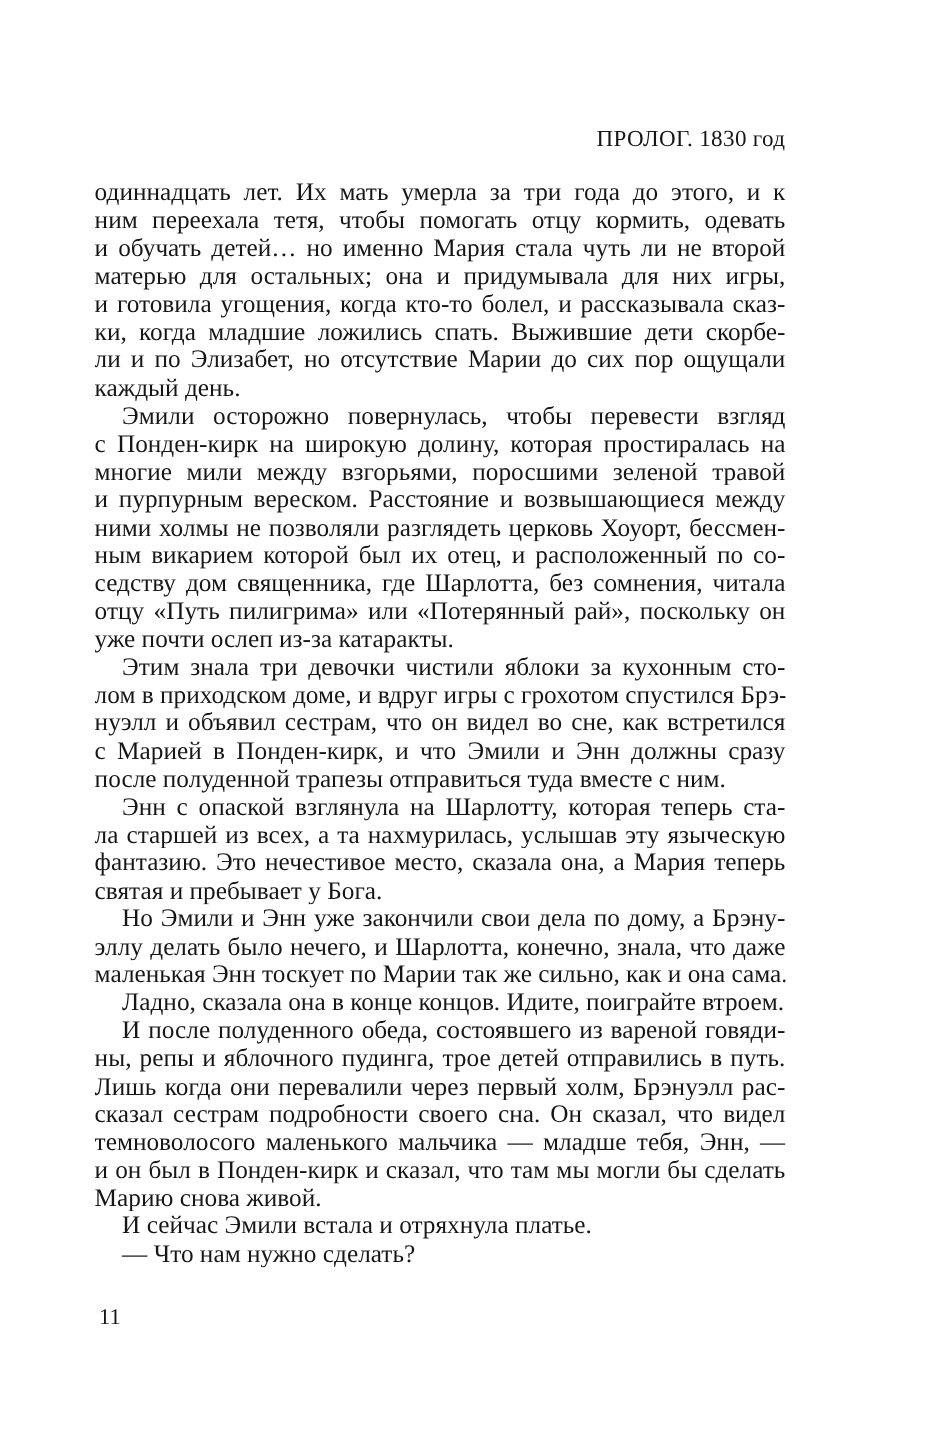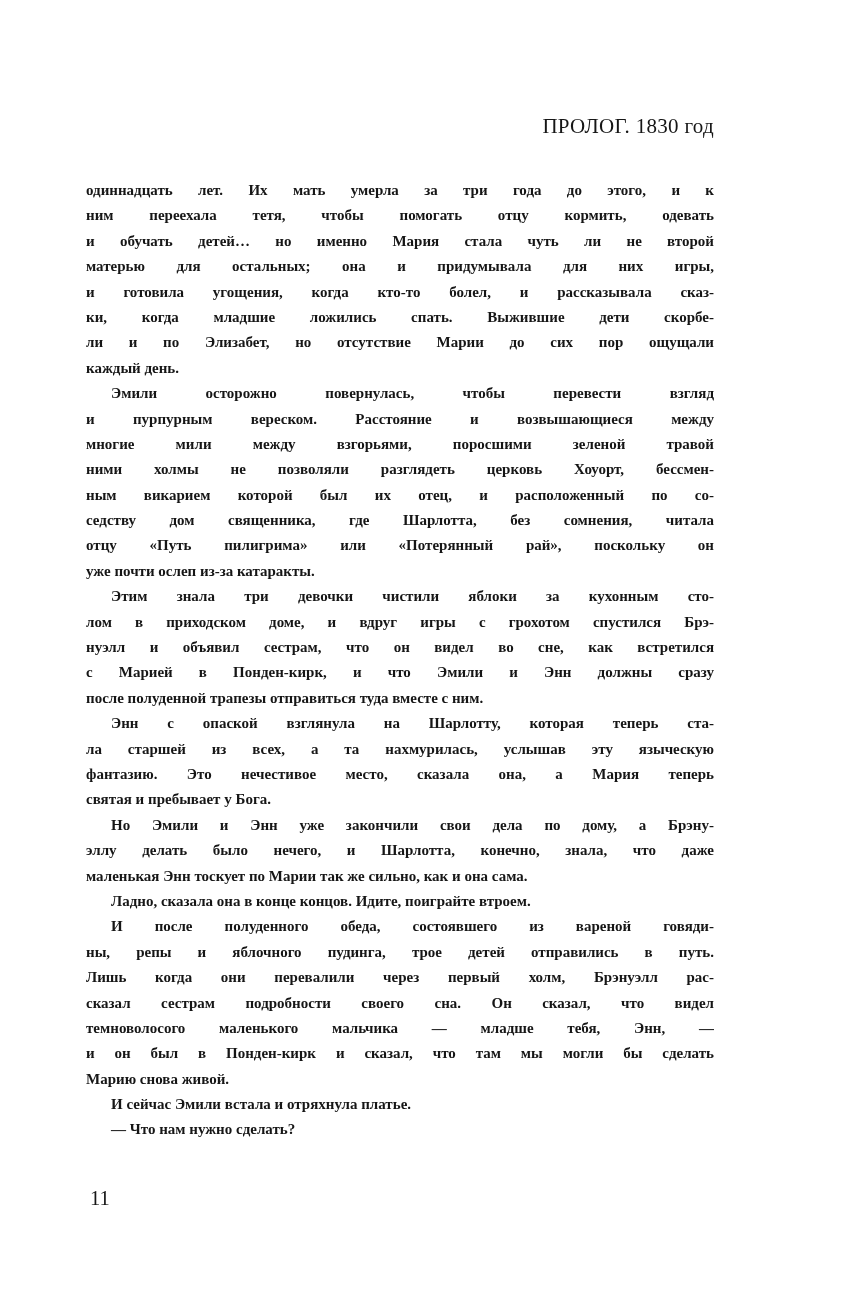--- a/index.html
+++ b/index.html
@@ -22,26 +22,25 @@
     left: 86px;
     width: 628px;
     text-align: right;
     font-size: 21px;
     line-height: 28px;
     letter-spacing: 0.3px;
     white-space: nowrap;
   }
   .body-text {
     position: absolute;
-    top: 178px;
+    top: 162px;
     left: 86px;
     width: 628px;
-    font-size: 15px;
+    font-size: 23px;
     line-height: 25.4px;
-    font-weight: bold;
   }
   .paragraph { margin: 0; padding: 0; }
   .line {
     height: 25.4px;
     overflow: hidden;
     text-align: justify;
     text-align-last: justify;
     white-space: nowrap;
   }
   .line.last {
@@ -72,22 +71,23 @@
         <div class="line">ним переехала тетя, чтобы помогать отцу кормить, одевать</div>
         <div class="line">и обучать детей… но именно Мария стала чуть ли не второй</div>
         <div class="line">матерью для остальных; она и придумывала для них игры,</div>
         <div class="line">и готовила угощения, когда кто-то болел, и рассказывала сказ-</div>
         <div class="line">ки, когда младшие ложились спать. Выжившие дети скорбе-</div>
         <div class="line">ли и по Элизабет, но отсутствие Марии до сих пор ощущали</div>
         <div class="line last">каждый день.</div>
       </div>
       <div class="paragraph indent">
         <div class="line">Эмили осторожно повернулась, чтобы перевести взгляд</div>
+        <div class="line">с Понден-кирк на широкую долину, которая простиралась на</div>
+        <div class="line">многие мили между взгорьями, поросшими зеленой травой</div>
         <div class="line">и пурпурным вереском. Расстояние и возвышающиеся между</div>
-        <div class="line">многие мили между взгорьями, поросшими зеленой травой</div>
         <div class="line">ними холмы не позволяли разглядеть церковь Хоуорт, бессмен-</div>
         <div class="line">ным викарием которой был их отец, и расположенный по со-</div>
         <div class="line">седству дом священника, где Шарлотта, без сомнения, читала</div>
         <div class="line">отцу «Путь пилигрима» или «Потерянный рай», поскольку он</div>
         <div class="line last">уже почти ослеп из-за катаракты.</div>
       </div>
       <div class="paragraph indent">
         <div class="line">Этим знала три девочки чистили яблоки за кухонным сто-</div>
         <div class="line">лом в приходском доме, и вдруг игры с грохотом спустился Брэ-</div>
         <div class="line">нуэлл и объявил сестрам, что он видел во сне, как встретился</div>

